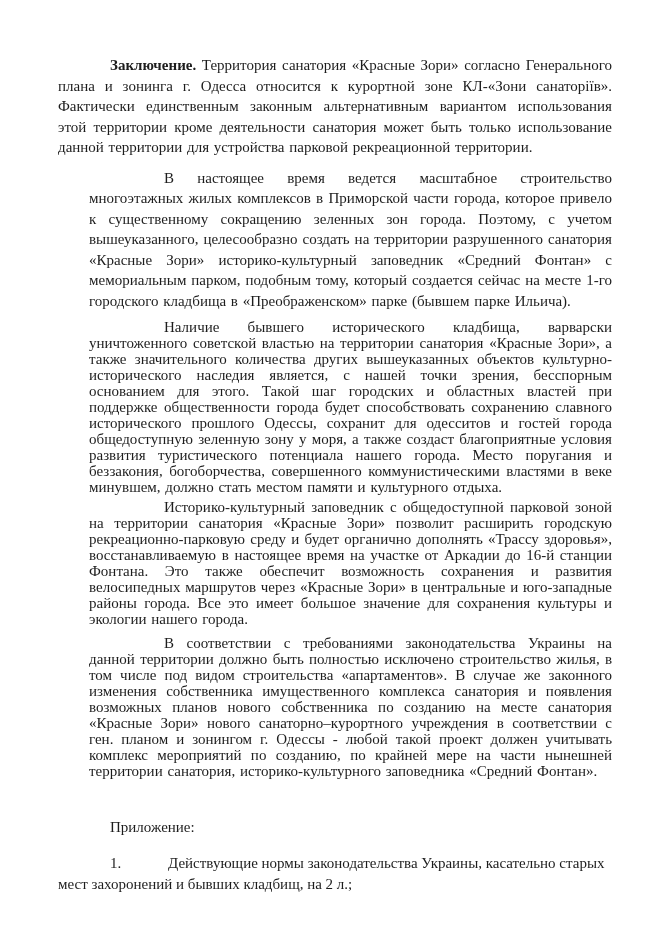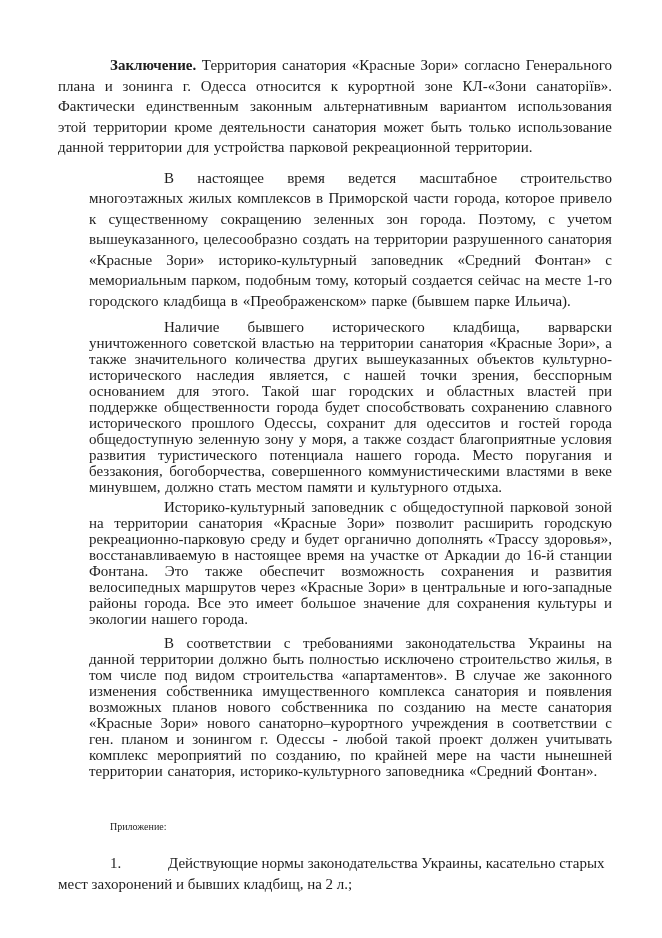--- a/index.html
+++ b/index.html
@@ -29,21 +29,21 @@
   .par-tight { line-height: 16px; }
   .indent-sm { text-indent: 52px; }
   .indent-lg { text-indent: 75px; margin-left: 31px; }
   .mb-10 { margin-bottom: 10px; }
   .mb-8  { margin-bottom: 8px; }
   .mb-4  { margin-bottom: 4px; }
   .mb-38 { margin-bottom: 38px; }
   .lead-bold { font-weight: bold; }
   .appendix-title {
     margin: 0 0 16px 0;
-    font-size: 10px;
+    font-size: 15px;
     line-height: 20px;
     text-indent: 52px;
     text-align: left;
   }
   .appendix-item {
     margin: 0 0 13px 0;
     font-size: 15px;
     line-height: 20.5px;
     text-indent: 52px;
     text-align: left;

